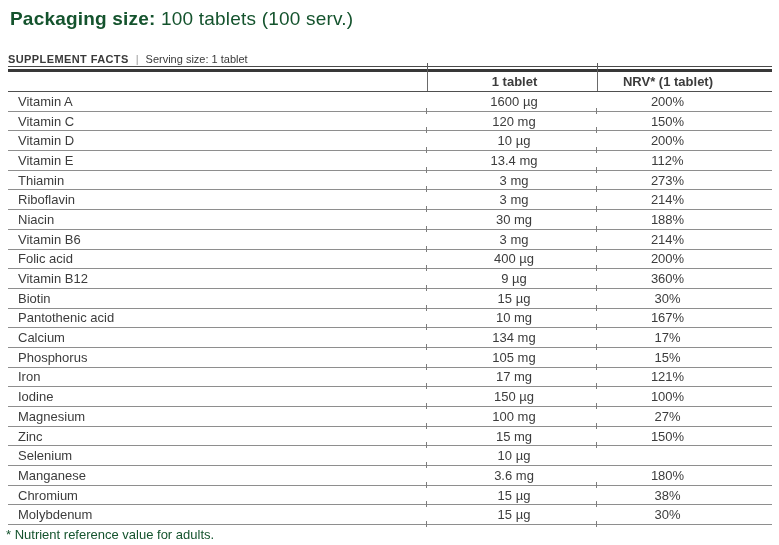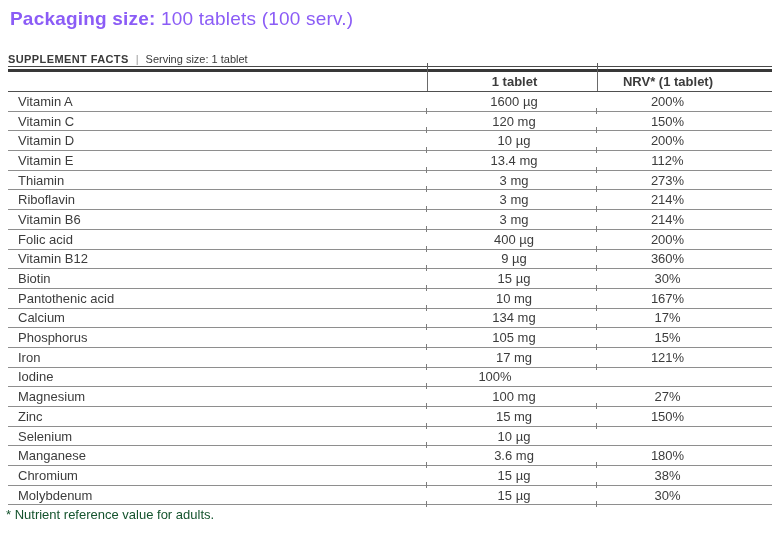--- a/index.html
+++ b/index.html
@@ -12,21 +12,21 @@
     color:#3c3c3c;
     padding:8px 8px 0 8px;
     overflow:hidden;
   }
   .title {
     margin:0 0 0 2px;
     font-size:19px;
     line-height:22px;
     font-weight:400;
     letter-spacing:0.2px;
-    color:#8b5cf6;
+    color:#14532d;
   }
   .title .b { font-weight:700; }
 
   .facts-header {
     margin-top:22px;
     font-size:11px;
     line-height:14px;
     color:#3a3a3a;
     white-space:nowrap;
   }
@@ -148,20 +148,25 @@
     <div class="cell amt">3 mg</div>
     <div class="cell nrv">273%</div>
   </div>
 
   <div class="row">
     <div class="cell name">Riboflavin</div>
     <div class="cell amt">3 mg</div>
     <div class="cell nrv">214%</div>
   </div>
 
+  <div class="row">
+    <div class="cell name">Niacin</div>
+    <div class="cell amt">30 mg</div>
+    <div class="cell nrv">188%</div>
+  </div>
 
   <div class="row">
     <div class="cell name">Vitamin B6</div>
     <div class="cell amt">3 mg</div>
     <div class="cell nrv">214%</div>
   </div>
 
   <div class="row">
     <div class="cell name">Folic acid</div>
     <div class="cell amt">400 µg</div>
@@ -199,20 +204,21 @@
   </div>
 
   <div class="row">
     <div class="cell name">Iron</div>
     <div class="cell amt">17 mg</div>
     <div class="cell nrv">121%</div>
   </div>
 
   <div class="row">
     <div class="cell name">Iodine</div>
+    <div class="cell amt">150 µg</div>
     <div class="cell nrv">100%</div>
   </div>
 
   <div class="row">
     <div class="cell name">Magnesium</div>
     <div class="cell amt">100 mg</div>
     <div class="cell nrv">27%</div>
   </div>
 
   <div class="row">

